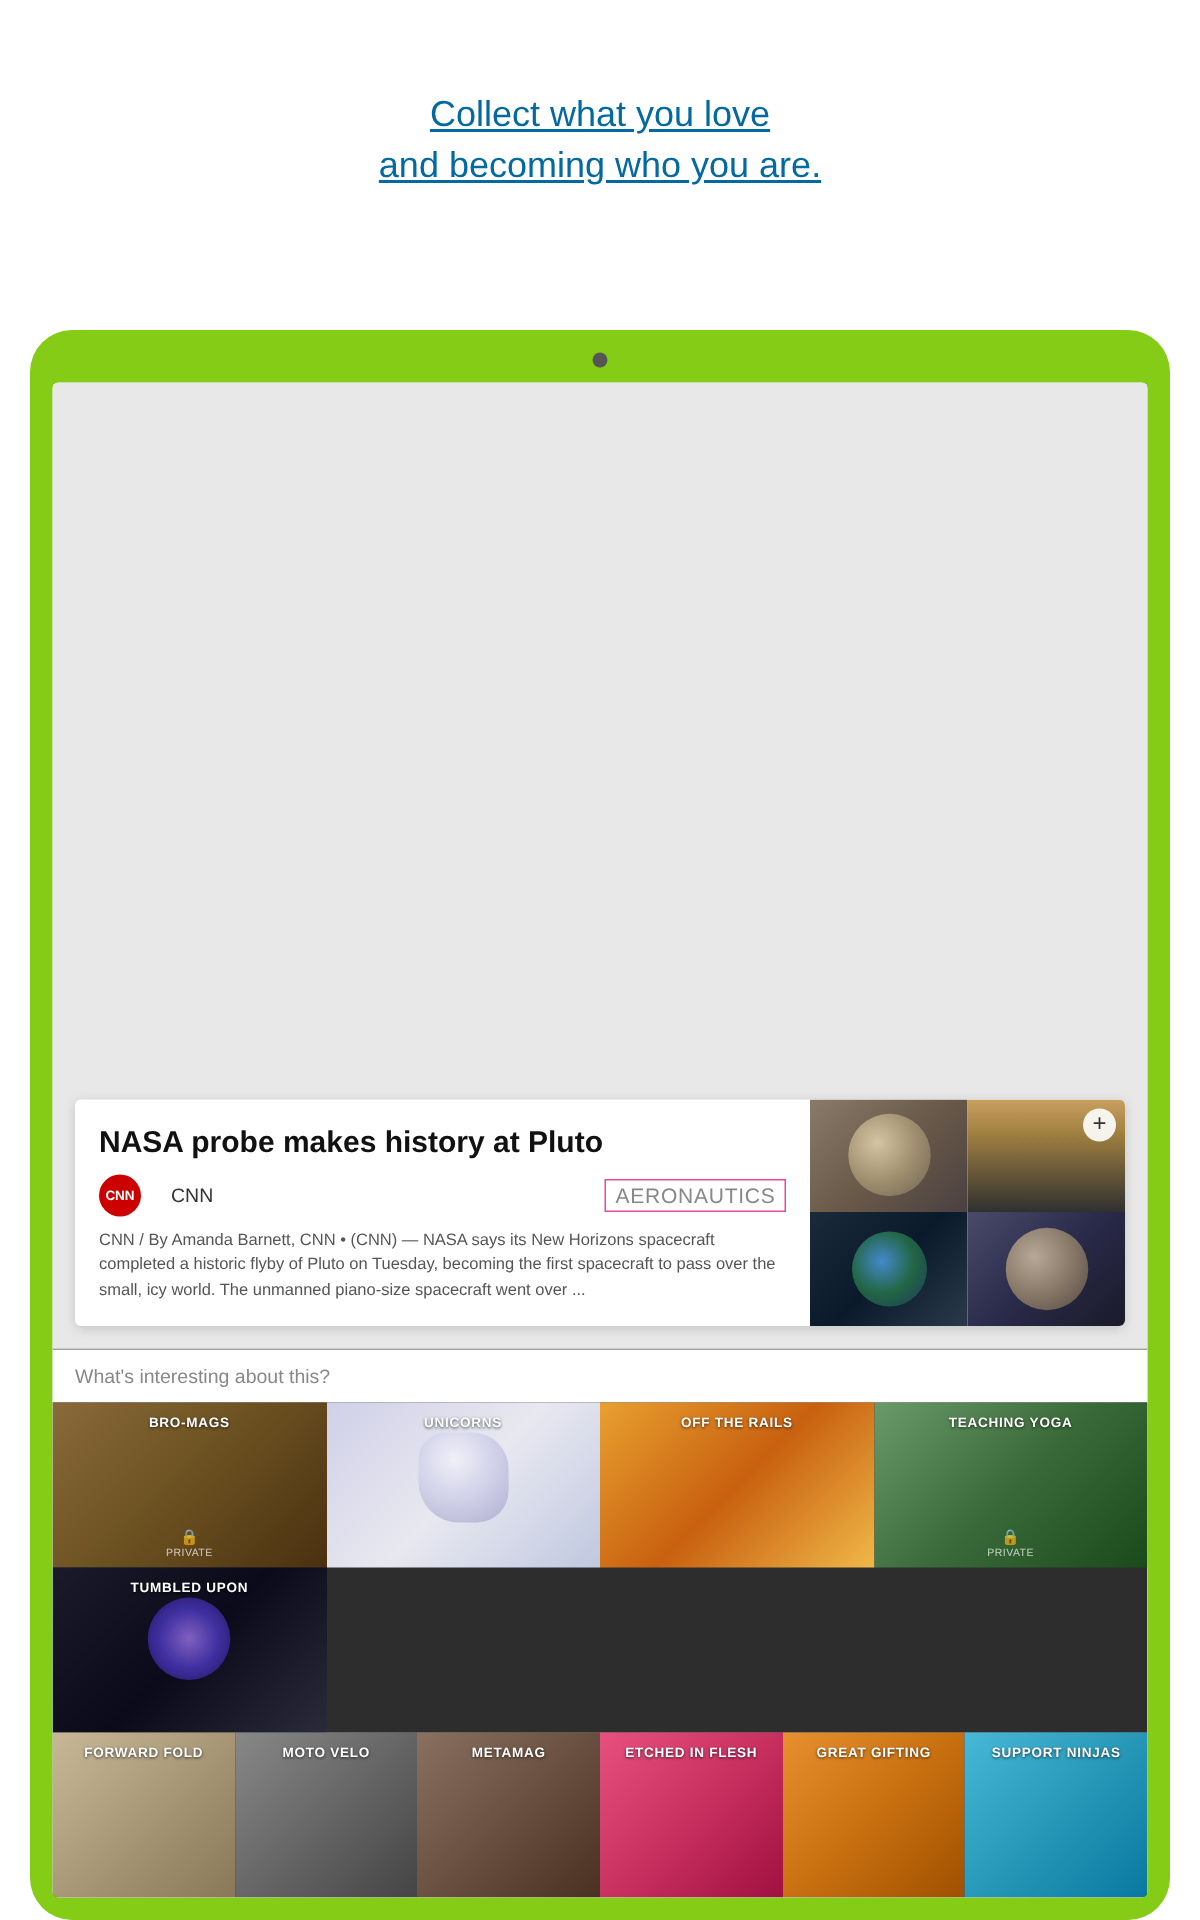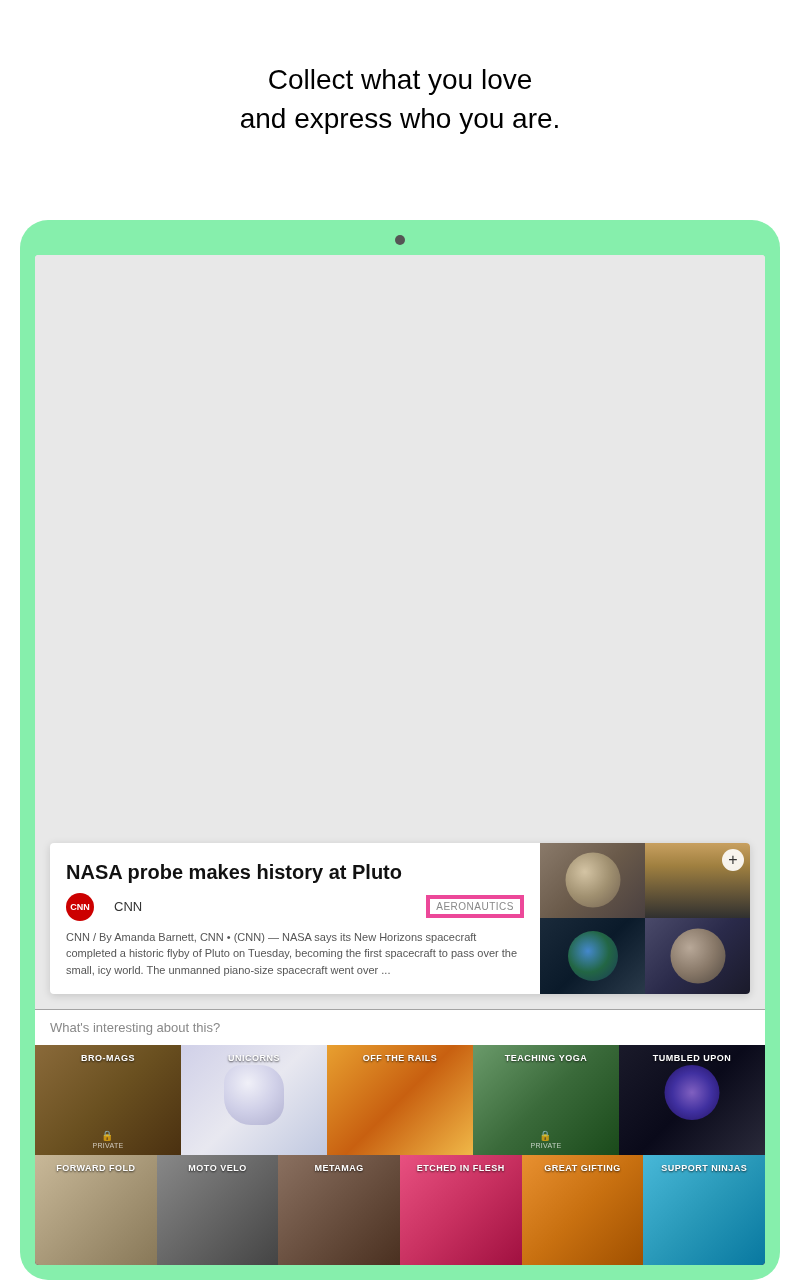--- a/index.html
+++ b/index.html
@@ -13,34 +13,35 @@
       position: relative;
     }
 
     
     .header-section {
       text-align: center;
       padding: 60px 20px 30px;
     }
 
     .header-title {
-      color: #000000;
-      font-size: 28px;
+      color: #0369a1;
+      font-size: 24px;
       font-weight: 300;
       line-height: 1.4;
+      text-decoration: underline;
     }
 
     
     .tablet-container {
       position: absolute;
       top: 220px;
       left: 20px;
       right: 20px;
       bottom: 0;
-      background: #86efac;
+      background: #84cc16;
       border-radius: 28px;
       padding: 15px;
       display: flex;
       flex-direction: column;
     }
 
     .tablet-camera {
       width: 10px;
       height: 10px;
       background: #555;
@@ -121,23 +122,23 @@
     }
 
     .source-name {
       font-size: 13px;
       color: #333;
       font-weight: 500;
     }
 
     .tag-badge {
       margin-left: auto;
-      border: 4px solid #ec4899;
+      border: 1px solid #ec4899;
       padding: 2px 6px;
-      font-size: 10px;
+      font-size: 14px;
       color: #888;
       letter-spacing: 0.5px;
     }
 
     .article-body {
       font-size: 11px;
       color: #555;
       line-height: 1.5;
     }
 
@@ -233,21 +234,21 @@
       background: #ffffff;
       padding: 10px 15px;
       font-size: 13px;
       color: #888;
       border-top: 1px solid #a3a3a3;
     }
 
     
     .collections-grid {
       display: grid;
-      grid-template-columns: repeat(5, 1fr);
+      grid-template-columns: repeat(4, 1fr);
       gap: 0;
       background: #2d2d2d;
     }
 
     .collection-item {
       position: relative;
       height: 110px;
       overflow: hidden;
       cursor: pointer;
     }
@@ -353,21 +354,21 @@
     .col-bird {
       background: linear-gradient(135deg, #48b8d8, #2898b8, #0878a0);
     }
   </style>
 </head>
 <body>
 
 <div class="header-section">
   <div class="header-title">
     <span>Collect what you love</span><br>
-    <span>and express who you are.</span>
+    <span>and becoming who you are.</span>
   </div>
 </div>
 
 <div class="tablet-container">
   <div class="tablet-camera"></div>
 
   <div class="tablet-screen">
     <div class="app-content">
 
       <div class="article-area">

